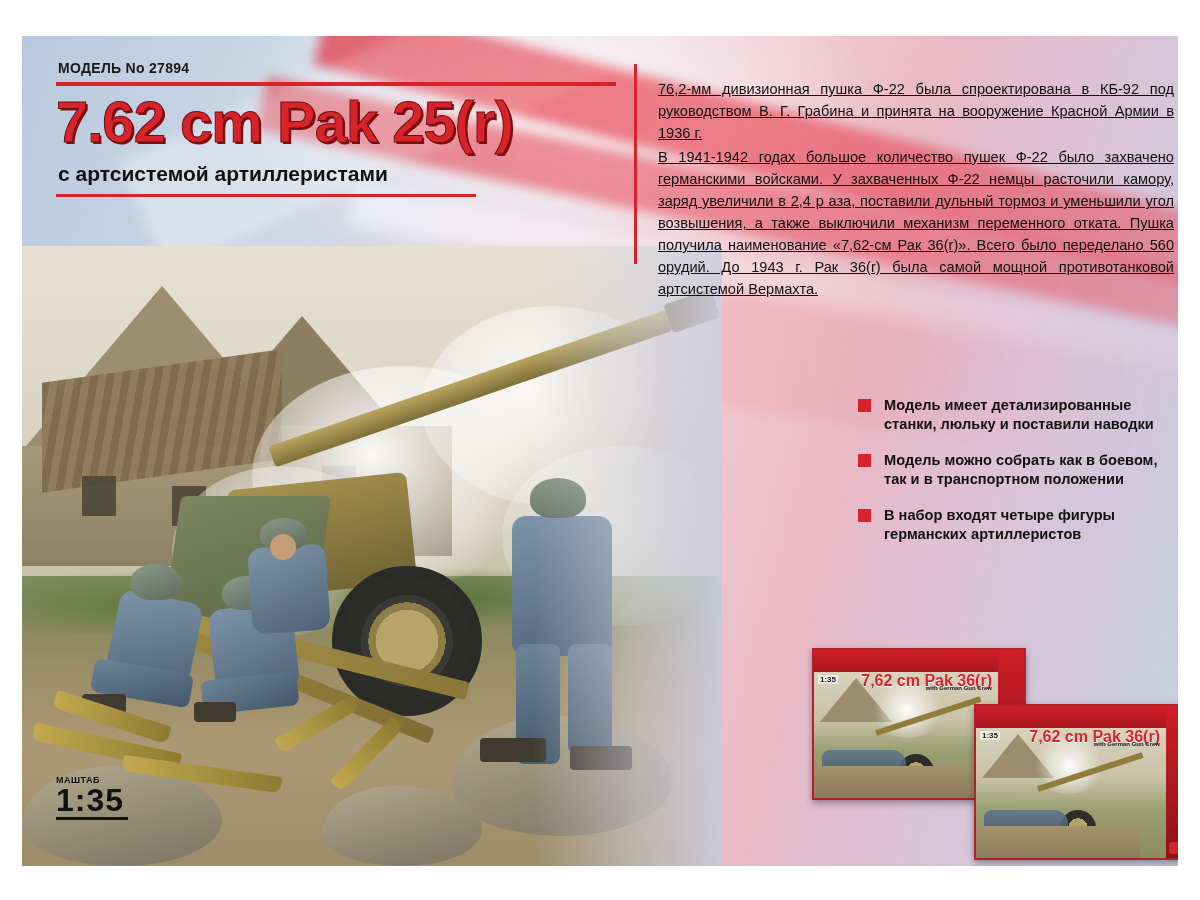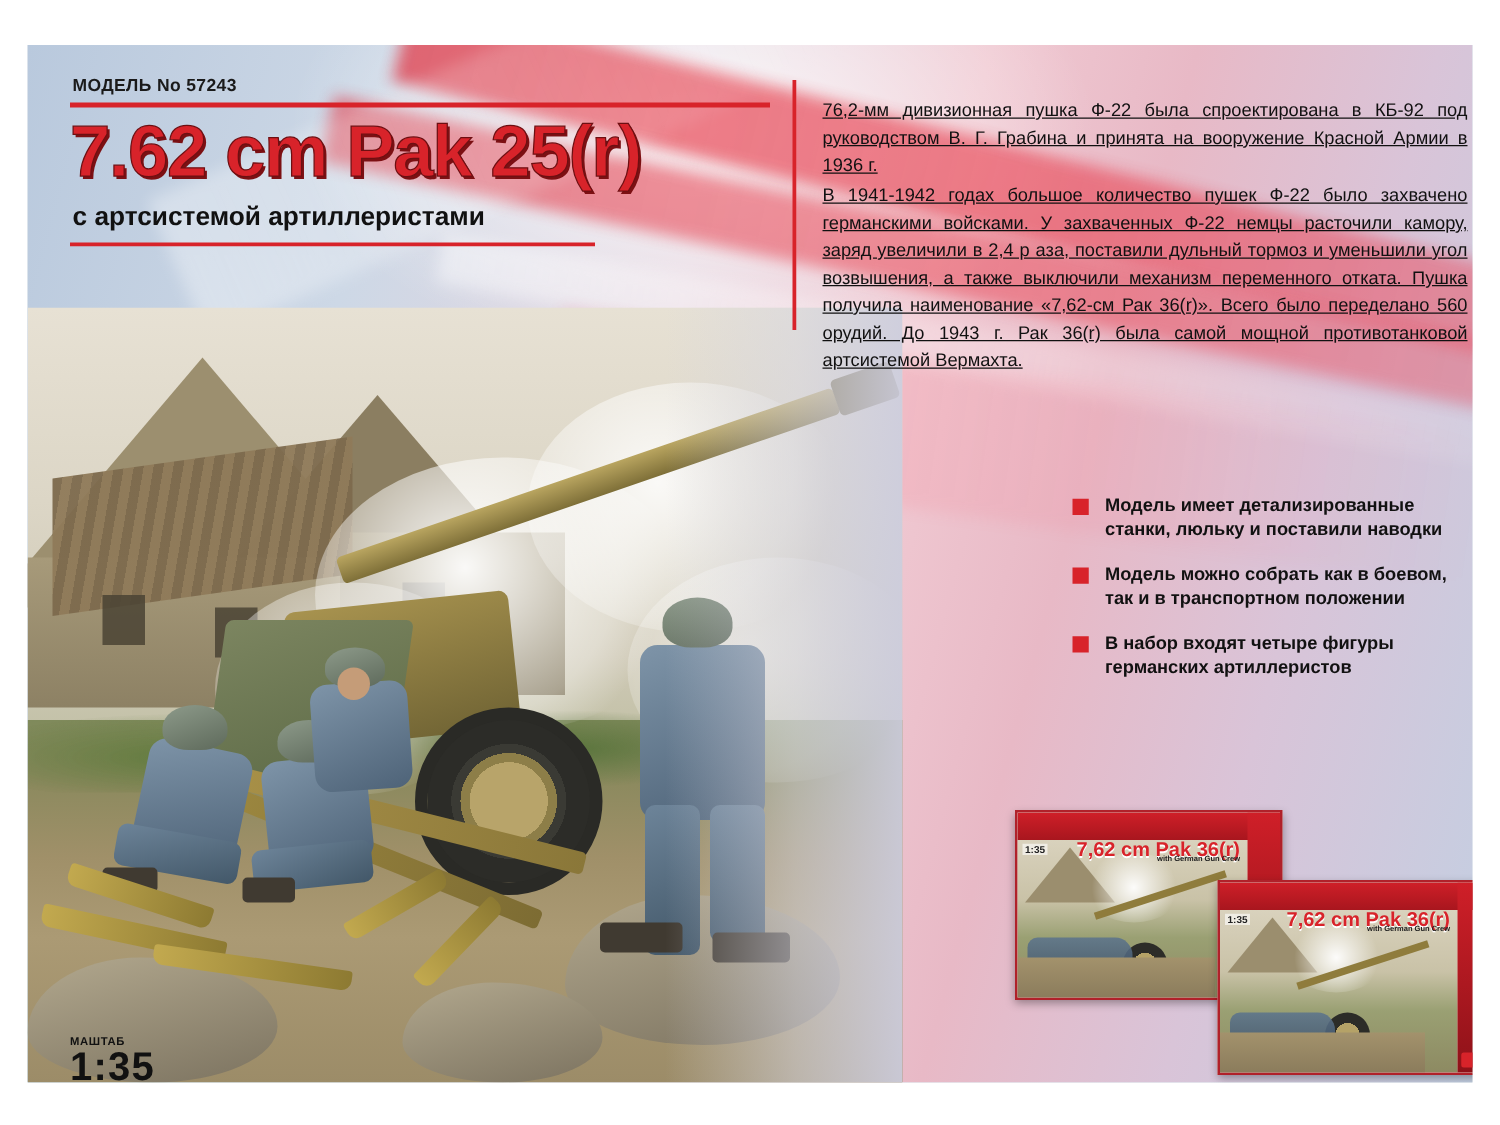--- a/index.html
+++ b/index.html
@@ -225,21 +225,21 @@
   .feature {
     position: relative; margin-bottom: 17px; padding-left: 26px;
     font-size: 14.6px; line-height: 19px; font-weight: bold; color: #111111;
   }
   .feature .bullet {
     position: absolute; left: 0; top: 3px; width: 13px; height: 13px; background: #d8232a;
   }
 
   
   .scale {
-    position: absolute; left: 34px; top: 792px; color: #111;
+    position: absolute; left: 34px; top: 739px; color: #111;
   }
   .scale .lbl { font-size: 9px; font-weight: bold; letter-spacing: .5px; }
   .scale .val { font-size: 32px; font-weight: bold; line-height: 30px; letter-spacing: 1px; }
   .scale .bar { width: 72px; height: 3px; background: #111; margin-top: 2px; }
 
   
   .boxshot {
     position: absolute;
     border: 2px solid #b0212a;
     background: #e9e3d6;
@@ -383,21 +383,21 @@
 
       <div class="shell" style="left:30px; top:462px; width:120px; height:18px; transform:rotate(18deg);"></div>
       <div class="shell" style="left:10px; top:492px; width:150px; height:18px; transform:rotate(12deg);"></div>
       <div class="shell" style="left:100px; top:520px; width:160px; height:16px; transform:rotate(8deg);"></div>
       <div class="shell" style="left:250px; top:470px; width:90px; height:16px; transform:rotate(-30deg);"></div>
       <div class="shell" style="left:300px; top:500px; width:90px; height:16px; transform:rotate(-46deg);"></div>
 
       <div class="art-fade"></div>
     </div>
 
-    <div class="model-no">МОДЕЛЬ No 57243</div>
+    <div class="model-no">МОДЕЛЬ No 27894</div>
     <div class="rule-top"></div>
     <div class="title">7.62 cm Pak 25(r)</div>
     <div class="subtitle">с артсистемой артиллеристами</div>
     <div class="rule-under"></div>
 
     <div class="divider-v"></div>
     <div class="desc">
       <p>76,2-мм дивизионная пушка Ф-22 была спроектирована в КБ-92 под руководством В. Г. Грабина и принята на вооружение Красной Армии в 1936 г.</p>
       <p>В 1941-1942 годах большое количество пушек Ф-22 было захвачено германскими войсками. У захваченных Ф-22 немцы расточили камору, заряд увеличили в 2,4 р аза, поставили дульный тормоз и уменьшили угол возвышения, а также выключили механизм переменного отката. Пушка получила наименование «7,62-см Рак 36(r)». Всего было переделано 560 орудий. До 1943 г. Рак 36(r) была самой мощной противотанковой артсистемой Вермахта.</p>
     </div>

